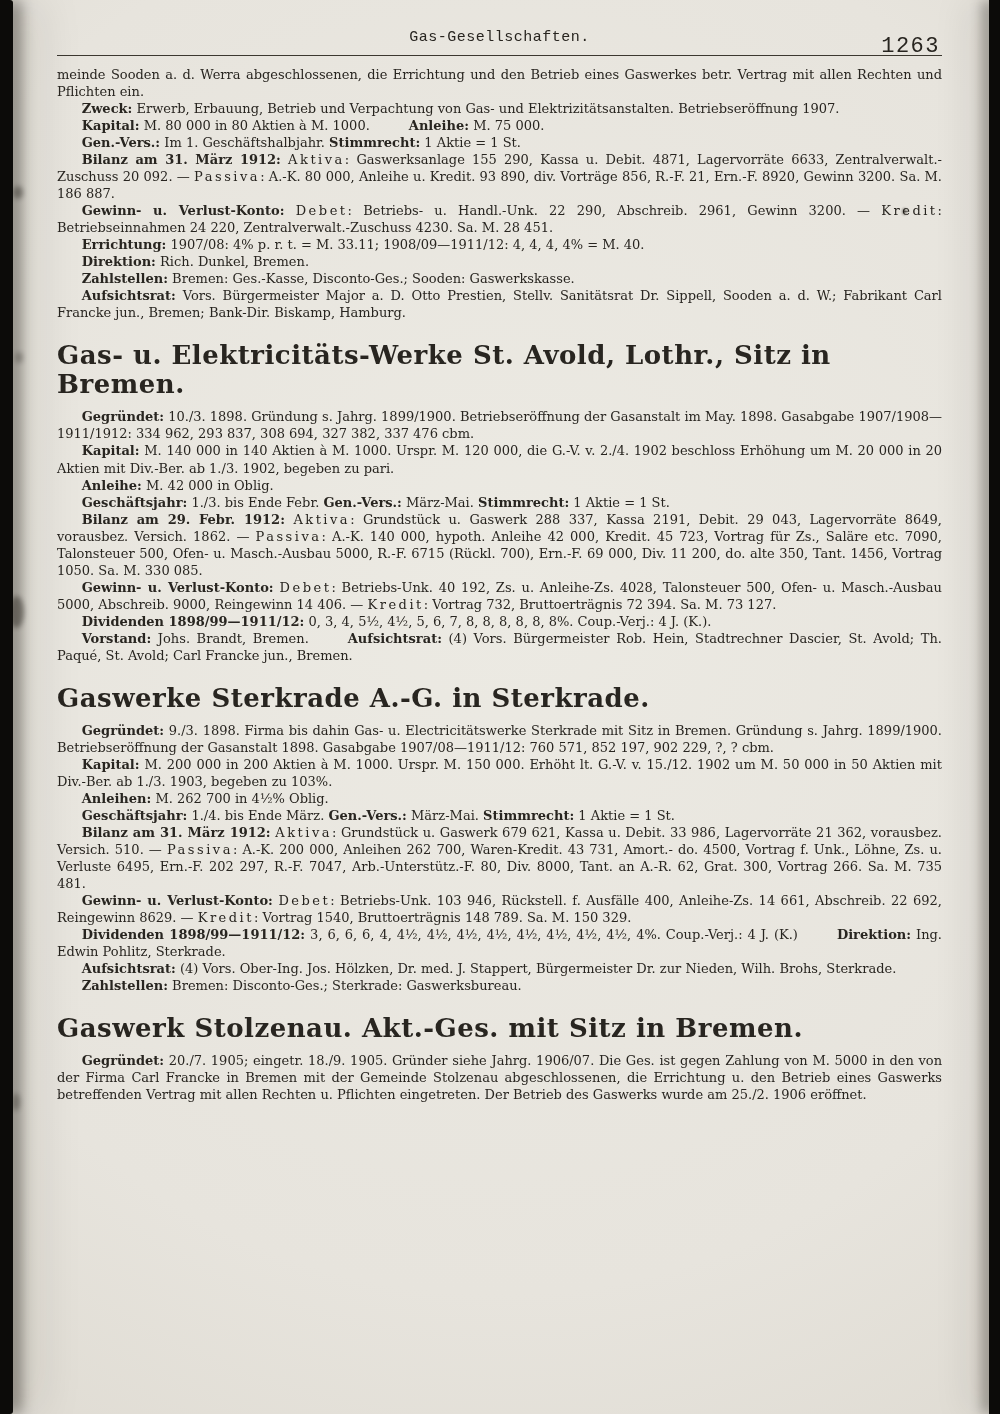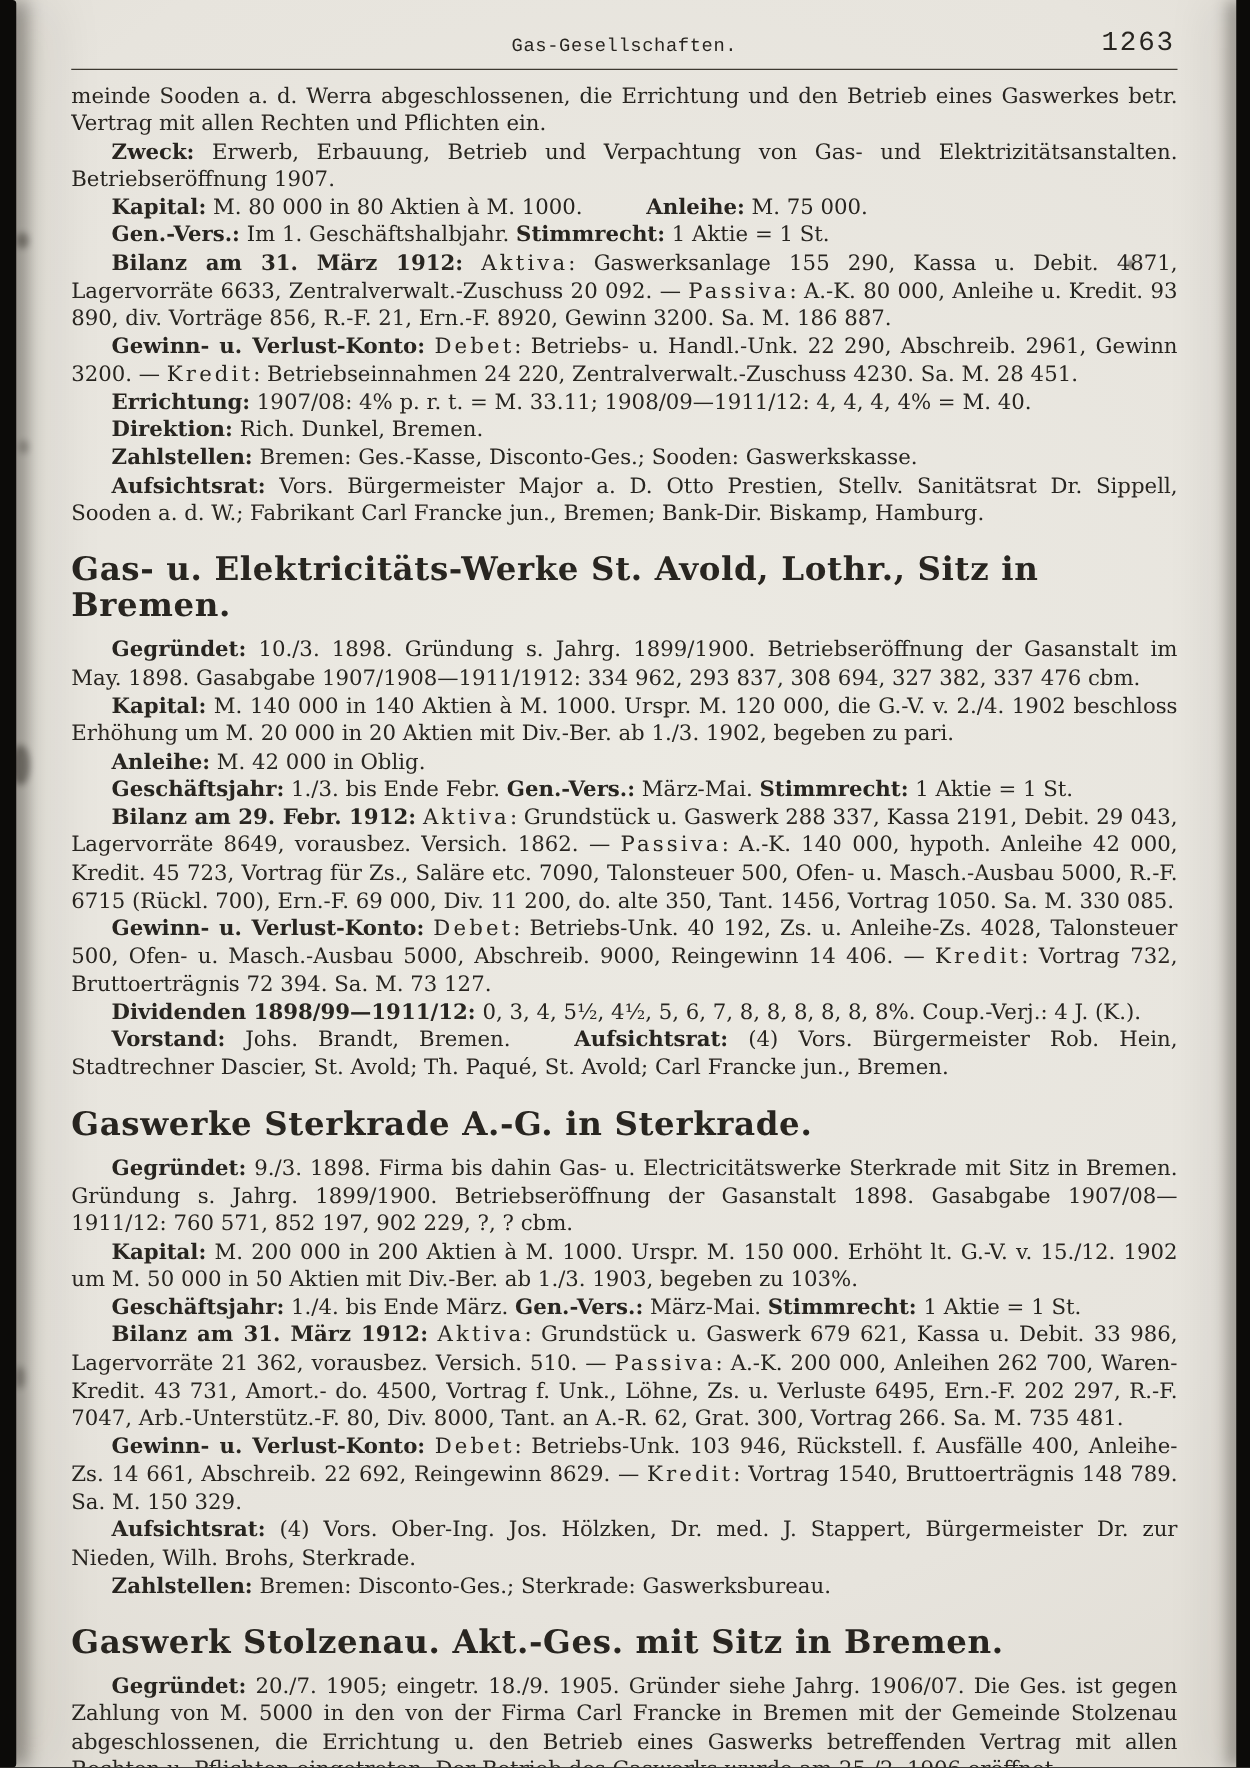--- a/index.html
+++ b/index.html
@@ -25,24 +25,24 @@
   .smudge.s1 { left: 13px;  top: 186px;  width: 10px; height: 13px; opacity: .5; }
   .smudge.s2 { left: 9px;   top: 596px;  width: 15px; height: 32px; opacity: .55; }
   .smudge.s3 { left: 12px;  top: 1093px; width: 8px;  height: 18px; opacity: .4; }
   .smudge.s4 { left: 902px; top: 208px;  width: 5px;  height: 7px;  opacity: .55; filter: blur(1px); }
   .smudge.s5 { left: 15px;  top: 352px;  width: 8px;  height: 11px; opacity: .35; }
 
   .content { position: absolute; left: 57px; right: 58px; top: 22px; z-index: 1;
     color: var(--ink, #282520); }
   .page-header { position: relative; height: 30px; font-family: Liberation Mono, monospace; }
   .running-title { text-align: center; font-size: 15px; letter-spacing: .5px; padding-top: 7px; }
-  .page-number { position: absolute; right: 2px; top: 0; font-size: 22px; letter-spacing: 1.5px; margin-left: 43px; }
+  .page-number { position: absolute; right: 2px; top: 12px; font-size: 22px; letter-spacing: 1.5px; margin-left: 43px; }
   .header-rule { border: 0; border-top: 1.5px solid var(--rule, #3c3830); margin: 3px 0 10px 0; }
 
-  p.entry { margin: 0; text-align: justify; font-size: 17px; line-height: 1.31;
+  p.entry { margin: 0; text-align: justify; font-size: 13px; line-height: 1.31;
     text-indent: 1.9em; }
   p.entry.noindent { text-indent: 0; }
   .b  { font-weight: bold; }
   .sp { letter-spacing: 2.5px; }
   .gap { display: inline-block; width: 3em; }
   h2.company { text-align: left; font-size: 26px; font-weight: bold;
     margin: 20px 0 9px 0; letter-spacing: .5px; line-height: 1.12; }
 </style>
 </head>
 <body>
@@ -75,23 +75,25 @@
           <p class="entry"><span class="b">Geschäftsjahr:</span><span class=""> 1./3. bis Ende Febr.  </span><span class="b">Gen.-Vers.:</span><span class=""> März-Mai.  </span><span class="b">Stimmrecht:</span><span class=""> 1 Aktie = 1 St.</span></p>
           <p class="entry"><span class="b">Bilanz am 29. Febr. 1912:</span><span class=""> </span><span class="sp">Aktiva</span><span class="">: Grundstück u. Gaswerk 288 337, Kassa 2191, Debit. 29 043, Lagervorräte 8649, vorausbez. Versich. 1862. — </span><span class="sp">Passiva</span><span class="">: A.-K. 140 000, hypoth. Anleihe 42 000, Kredit. 45 723, Vortrag für Zs., Saläre etc. 7090, Talonsteuer 500, Ofen- u. Masch.-Ausbau 5000, R.-F. 6715 (Rückl. 700), Ern.-F. 69 000, Div. 11 200, do. alte 350, Tant. 1456, Vortrag 1050. Sa. M. 330 085.</span></p>
           <p class="entry"><span class="b">Gewinn- u. Verlust-Konto:</span><span class=""> </span><span class="sp">Debet</span><span class="">: Betriebs-Unk. 40 192, Zs. u. Anleihe-Zs. 4028, Talonsteuer 500, Ofen- u. Masch.-Ausbau 5000, Abschreib. 9000, Reingewinn 14 406. — </span><span class="sp">Kredit</span><span class="">: Vortrag 732, Bruttoerträgnis 72 394. Sa. M. 73 127.</span></p>
           <p class="entry"><span class="b">Dividenden 1898/99—1911/12:</span><span class=""> 0, 3, 4, 5½, 4½, 5, 6, 7, 8, 8, 8, 8, 8, 8%. Coup.-Verj.: 4 J. (K.).</span></p>
           <p class="entry"><span class="b">Vorstand:</span><span class=""> Johs. Brandt, Bremen.</span><span class="gap"></span><span class="b">Aufsichtsrat:</span><span class=""> (4) Vors. Bürgermeister Rob. Hein, Stadtrechner Dascier, St. Avold; Th. Paqué, St. Avold; Carl Francke jun., Bremen.</span></p>
         </section>
         <section>
           <h2 class="company">Gaswerke Sterkrade A.-G. in Sterkrade.</h2>
           <p class="entry"><span class="b">Gegründet:</span><span class=""> 9./3. 1898. Firma bis dahin Gas- u. Electricitätswerke Sterkrade mit Sitz in Bremen. Gründung s. Jahrg. 1899/1900. Betriebseröffnung der Gasanstalt 1898. Gasabgabe 1907/08—1911/12: 760 571, 852 197, 902 229, ?, ? cbm.</span></p>
           <p class="entry"><span class="b">Kapital:</span><span class=""> M. 200 000 in 200 Aktien à M. 1000. Urspr. M. 150 000. Erhöht lt. G.-V. v. 15./12. 1902 um M. 50 000 in 50 Aktien mit Div.-Ber. ab 1./3. 1903, begeben zu 103%.</span></p>
+          <p class="entry"><span class="b">Anleihen:</span><span class=""> M. 262 700 in 4½% Oblig.</span></p>
           <p class="entry"><span class="b">Geschäftsjahr:</span><span class=""> 1./4. bis Ende März.  </span><span class="b">Gen.-Vers.:</span><span class=""> März-Mai.  </span><span class="b">Stimmrecht:</span><span class=""> 1 Aktie = 1 St.</span></p>
           <p class="entry"><span class="b">Bilanz am 31. März 1912:</span><span class=""> </span><span class="sp">Aktiva</span><span class="">: Grundstück u. Gaswerk 679 621, Kassa u. Debit. 33 986, Lagervorräte 21 362, vorausbez. Versich. 510. — </span><span class="sp">Passiva</span><span class="">: A.-K. 200 000, Anleihen 262 700, Waren-Kredit. 43 731, Amort.- do. 4500, Vortrag f. Unk., Löhne, Zs. u. Verluste 6495, Ern.-F. 202 297, R.-F. 7047, Arb.-Unterstütz.-F. 80, Div. 8000, Tant. an A.-R. 62, Grat. 300, Vortrag 266. Sa. M. 735 481.</span></p>
           <p class="entry"><span class="b">Gewinn- u. Verlust-Konto:</span><span class=""> </span><span class="sp">Debet</span><span class="">: Betriebs-Unk. 103 946, Rückstell. f. Ausfälle 400, Anleihe-Zs. 14 661, Abschreib. 22 692, Reingewinn 8629. — </span><span class="sp">Kredit</span><span class="">: Vortrag 1540, Bruttoerträgnis 148 789. Sa. M. 150 329.</span></p>
+          <p class="entry"><span class="b">Dividenden 1898/99—1911/12:</span><span class=""> 3, 6, 6, 6, 4, 4½, 4½, 4½, 4½, 4½, 4½, 4½, 4½, 4%. Coup.-Verj.: 4 J. (K.)</span><span class="gap"></span><span class="b">Direktion:</span><span class=""> Ing. Edwin Pohlitz, Sterkrade.</span></p>
           <p class="entry"><span class="b">Aufsichtsrat:</span><span class=""> (4) Vors. Ober-Ing. Jos. Hölzken, Dr. med. J. Stappert, Bürgermeister Dr. zur Nieden, Wilh. Brohs, Sterkrade.</span></p>
           <p class="entry"><span class="b">Zahlstellen:</span><span class=""> Bremen: Disconto-Ges.; Sterkrade: Gaswerksbureau.</span></p>
         </section>
         <section>
           <h2 class="company">Gaswerk Stolzenau. Akt.-Ges. mit Sitz in Bremen.</h2>
           <p class="entry"><span class="b">Gegründet:</span><span class=""> 20./7. 1905; eingetr. 18./9. 1905. Gründer siehe Jahrg. 1906/07. Die Ges. ist gegen Zahlung von M. 5000 in den von der Firma Carl Francke in Bremen mit der Gemeinde Stolzenau abgeschlossenen, die Errichtung u. den Betrieb eines Gaswerks betreffenden Vertrag mit allen Rechten u. Pflichten eingetreten. Der Betrieb des Gaswerks wurde am 25./2. 1906 eröffnet.</span></p>
         </section>
       </main>
   </div>
 

